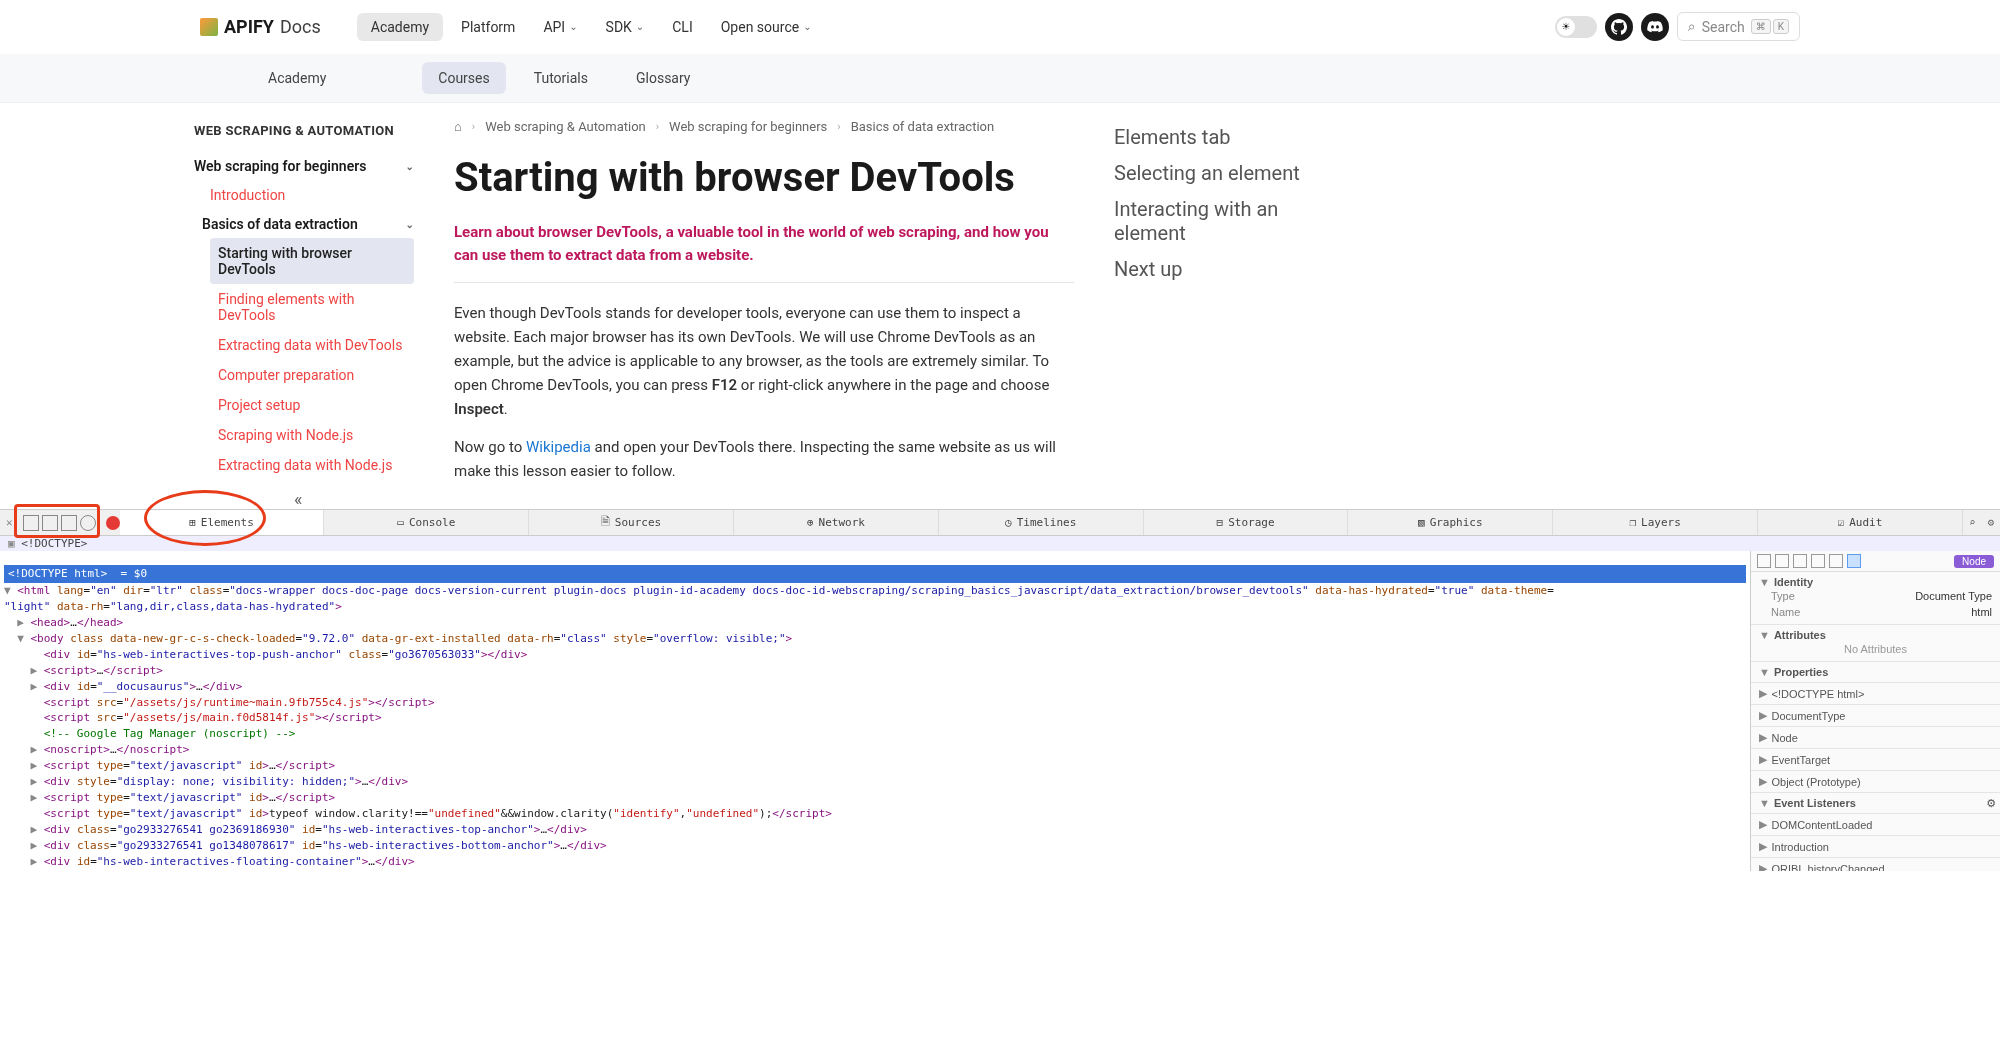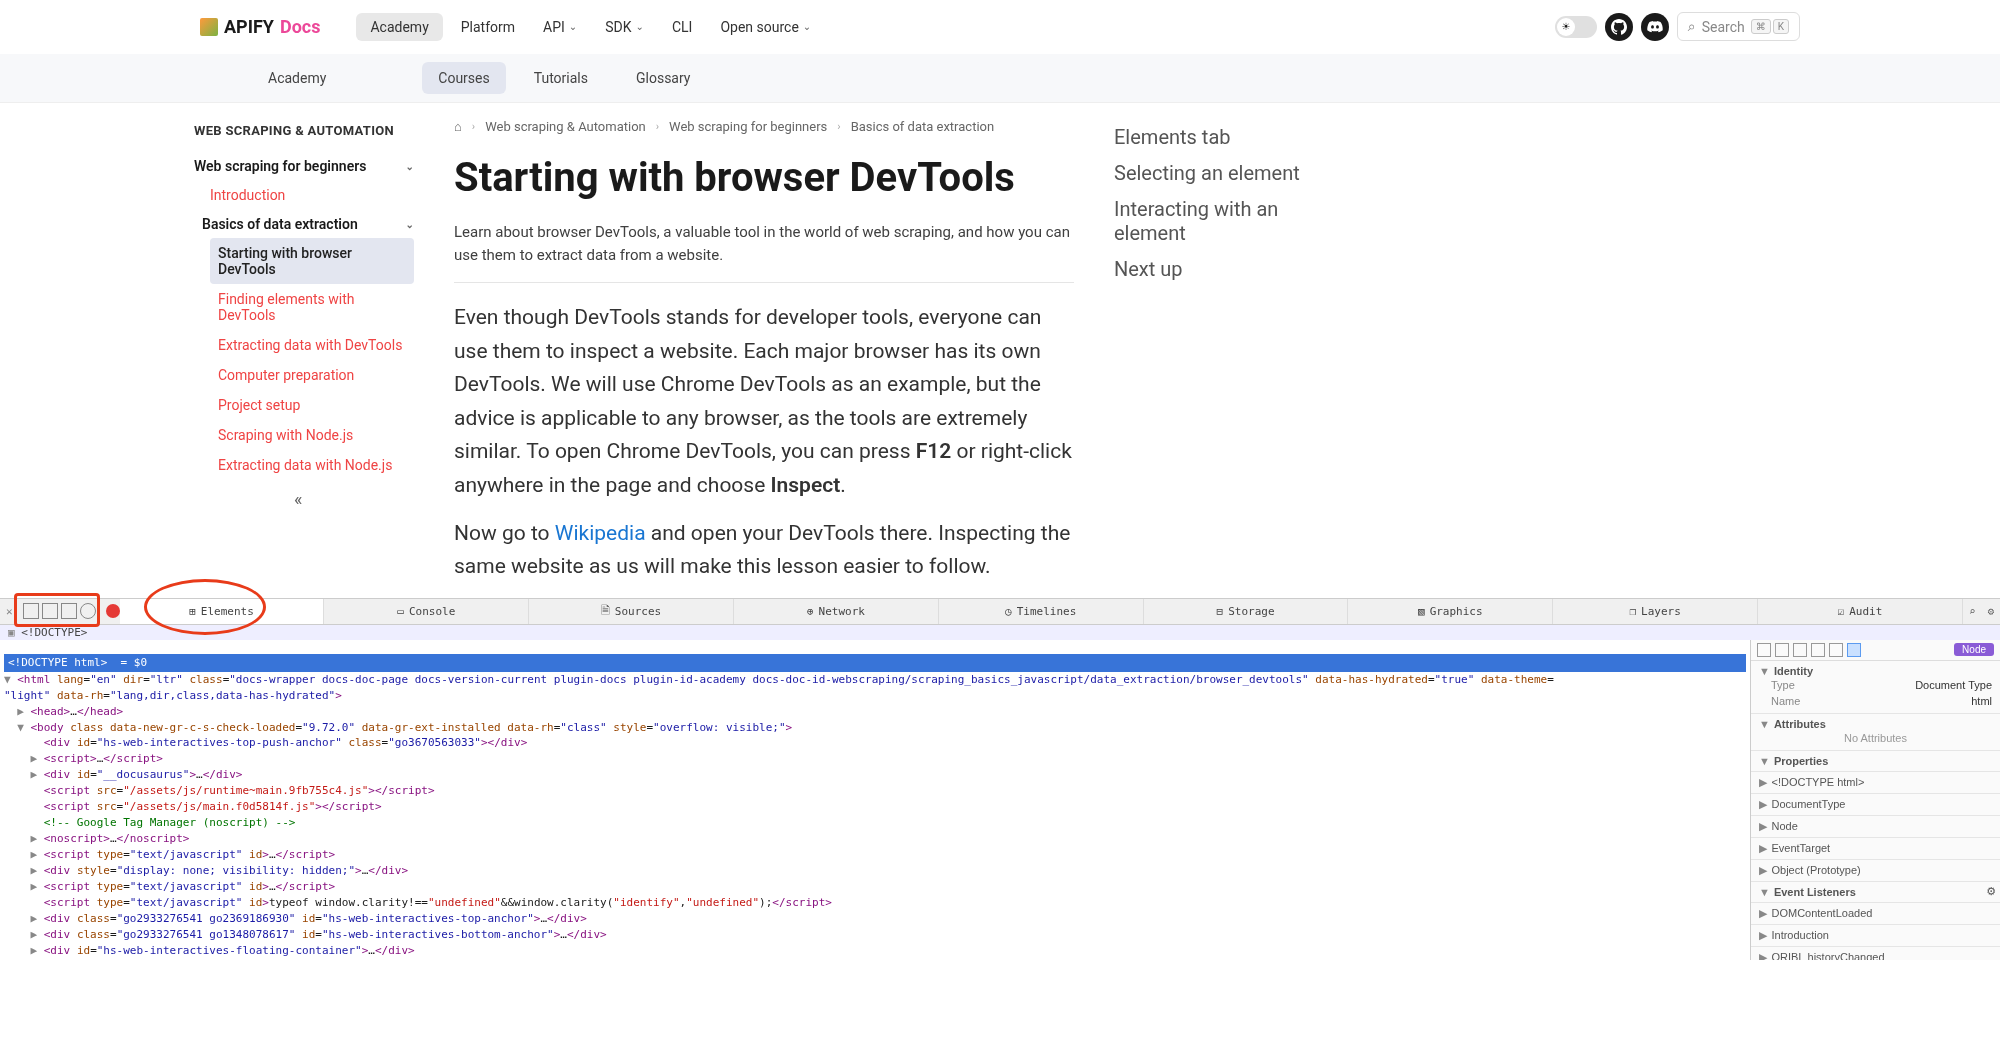--- a/index.html
+++ b/index.html
@@ -1,20 +1,20 @@
 <!DOCTYPE html>
 <html><head>
 <meta charset="utf-8">
 <style>
 *{box-sizing:border-box;margin:0;padding:0}
 body{font-family:-apple-system,BlinkMacSystemFont,"Segoe UI",Roboto,sans-serif;font-size:14px;color:#1a1a1a;background:#fff}
 .topbar{display:flex;align-items:center;padding:12px 200px;border-bottom:1px solid transparent;gap:8px}
 .logo{display:flex;align-items:center;gap:6px;font-weight:700;font-size:18px}
 .logo-mark{width:18px;height:18px;background:linear-gradient(135deg,#ff9a3c,#7cb342);border-radius:2px}
-.logo-docs{font-weight:700;color:#ec4899}
+.logo-docs{font-weight:400;color:#404040}
 .nav-pill{background:#e8e8e8;padding:6px 14px;border-radius:6px;font-size:14px;color:#333}
 .nav-link{padding:6px 10px;color:#333;font-size:14px;display:flex;align-items:center;gap:4px;cursor:pointer}
 .chev{font-size:10px;color:#666}
 .spacer{flex:1}
 .theme-toggle{width:42px;height:22px;background:#e0e0e0;border-radius:11px;position:relative;display:flex;align-items:center;padding:2px}
 .theme-toggle .knob{width:18px;height:18px;background:#fff;border-radius:50%;display:flex;align-items:center;justify-content:center;font-size:10px}
 .icon-btn{width:28px;height:28px;border-radius:50%;background:#1a1a1a;display:flex;align-items:center;justify-content:center;color:#fff;font-size:16px;cursor:pointer}
 .search-box{display:flex;align-items:center;gap:6px;border:1px solid #ddd;border-radius:6px;padding:5px 10px;color:#888;min-width:110px}
 .kbd{display:inline-flex;gap:2px}
 .kbd span{border:1px solid #ccc;border-radius:3px;font-size:10px;padding:1px 4px;background:#f5f5f5}
@@ -27,23 +27,23 @@
 .side-h2{font-weight:600;font-size:14px;display:flex;justify-content:space-between;align-items:center;padding:6px 0;cursor:pointer}
 .side-item{padding:8px 4px;color:#ef4444;cursor:pointer}
 .side-sub{padding-left:8px}
 .side-sub .side-item{padding:7px 8px}
 .side-item.active{background:#e3e6f0;border-radius:4px;color:#222;font-weight:500}
 .main{flex:1;max-width:620px;padding-top:16px}
 .breadcrumb{display:flex;align-items:center;gap:10px;font-size:13px;color:#666;margin-bottom:20px}
 .breadcrumb .sep{color:#aaa;font-size:11px}
 .breadcrumb .crumb{cursor:pointer}
 h1{font-size:40px;font-weight:700;margin-bottom:20px;color:#1a1a1a}
-.lead{font-weight:400;font-size:15px;color:#404040;line-height:1.5;margin-bottom:16px}
+.lead{font-weight:700;font-size:15px;color:#be185d;line-height:1.5;margin-bottom:16px}
 .divider{border:none;border-top:1px solid #e5e5e5;margin:12px 0 18px}
-.body-p{font-size:21px;color:#333;line-height:1.6;margin-bottom:14px}
+.body-p{font-size:15px;color:#333;line-height:1.6;margin-bottom:14px}
 .body-p b{font-weight:600}
 .link{color:#1976d2;cursor:pointer}
 .toc{width:200px;padding-top:16px;font-size:20px}
 .toc .toc-item{padding:6px 0;color:#555;cursor:pointer}
 .collapse{font-size:18px;color:#666;margin-left:100px;margin-top:8px;cursor:pointer}
 
 .devtools{position:relative;border-top:1px solid #ccc;font-family:Menlo,Monaco,Consolas,monospace;font-size:11px}
 .dt-tabs{display:flex;align-items:center;background:#f0f0f0;border-bottom:1px solid #ccc;height:26px}
 .dt-iconrow{display:flex;gap:3px;padding:0 4px;align-items:center}
 .dt-ic{width:16px;height:16px;border:1px solid #888;display:inline-block}

